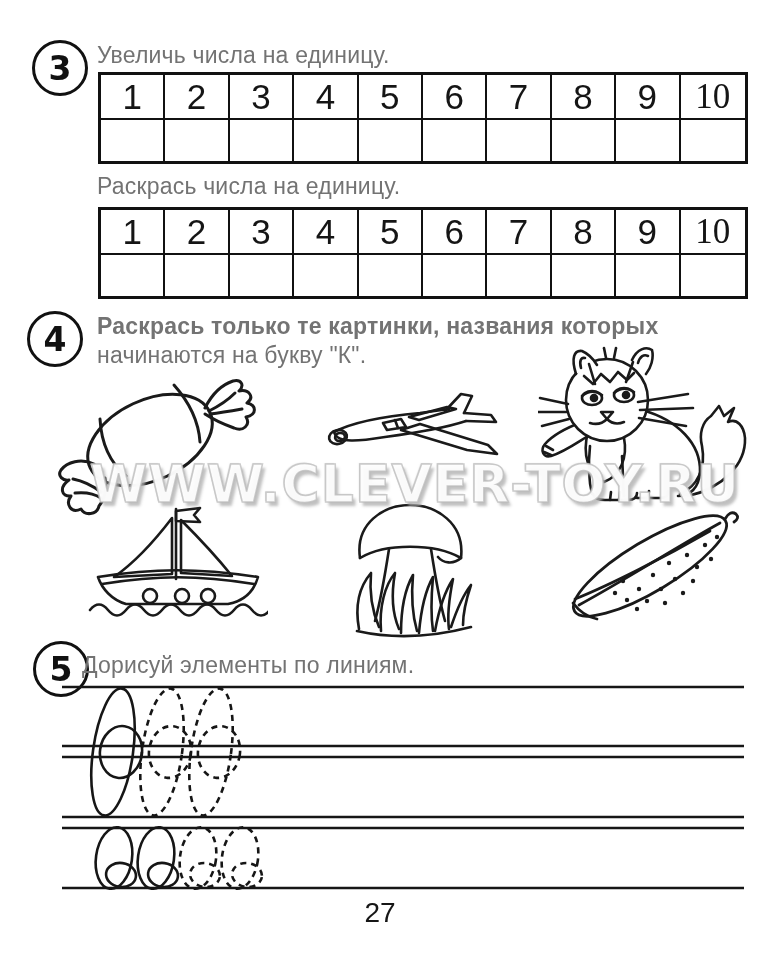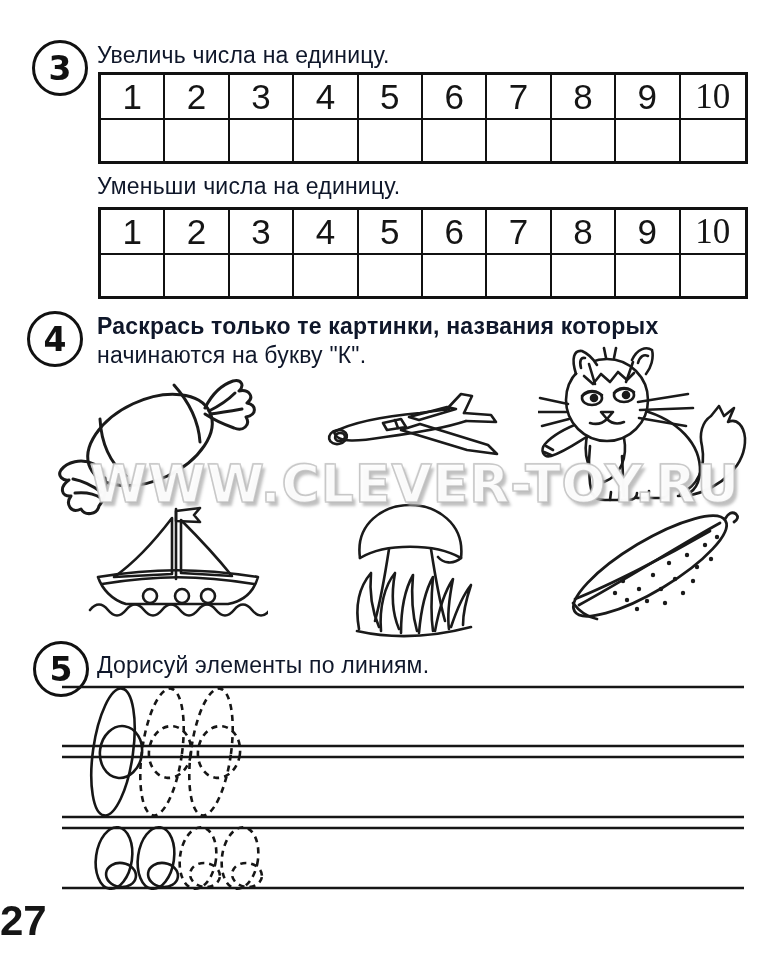--- a/index.html
+++ b/index.html
@@ -7,21 +7,21 @@
     width:784px;height:960px;background:#ffffff;position:relative;overflow:hidden;
     font-family:"Liberation Sans",sans-serif;color:#161616;
   }
   
   .badge{
     position:absolute;width:50px;height:50px;border:3px solid #111;border-radius:50%;
     display:flex;align-items:center;justify-content:center;background:#fff;
     font-family:"DejaVu Sans",sans-serif;font-weight:800;font-size:33px;color:#111;
   }
   
-  .instr{position:absolute;font-size:23px;letter-spacing:.2px;color:#0f172a;white-space:nowrap;}
+  .instr{position:absolute;font-size:23px;letter-spacing:.2px;color:#737373;white-space:nowrap;}
   
   .numtable{
     position:absolute;display:grid;grid-template-columns:repeat(10,64.4px);
     grid-template-rows:45px 41px;border:3px solid #111;background:#fff;
   }
   .numtable .num{
     display:flex;align-items:center;justify-content:center;
     font-size:35px;color:#151515;border-right:2px solid #111;border-bottom:2px solid #111;
   }
   .numtable .num:nth-child(10){border-right:none;font-family:Liberation Serif, serif;}
@@ -31,22 +31,22 @@
   .watermark{
     position:absolute;left:90px;top:484px;transform:translateY(-50%);
     font-family:"DejaVu Sans",sans-serif;font-weight:700;font-size:52px;letter-spacing:1px;
     color:rgba(255,255,255,.92);
     -webkit-text-stroke:1.5px rgba(187,187,187,.75);
     text-shadow:3px 4px 3px rgba(176,176,176,.8),-1px -1px 1px rgba(205,205,205,.6);
     z-index:6;white-space:nowrap;pointer-events:none;
   }
   .drawing{position:absolute;z-index:2;}
   .pagenum{
-    position:absolute;left:0;right:24px;top:897px;
-    font-size:42px;color:#161616;font-weight:bold;
+    position:absolute;left:0;right:24px;top:897px;text-align:center;
+    font-size:28px;color:#161616;
   }
   svg *{vector-effect:non-scaling-stroke;}
 </style>
 </head>
 <body>
 
 <div class="badge" style="left:32px;top:40px;">
   <span>3</span>
 </div>
 <div class="instr" style="left:97px;top:42px;">Увеличь числа на единицу.</div>
@@ -67,21 +67,21 @@
   <div class="ans"></div>
   <div class="ans"></div>
   <div class="ans"></div>
   <div class="ans"></div>
   <div class="ans"></div>
   <div class="ans"></div>
   <div class="ans"></div>
   <div class="ans"></div>
 </div>
 
-<div class="instr" style="left:97px;top:173px;">Уменьши числа на единицу.</div>
+<div class="instr" style="left:97px;top:173px;">Раскрась числа на единицу.</div>
 
 <div class="numtable" style="left:98px;top:207px;">
   <div class="num">1</div>
   <div class="num">2</div>
   <div class="num">3</div>
   <div class="num">4</div>
   <div class="num">5</div>
   <div class="num">6</div>
   <div class="num">7</div>
   <div class="num">8</div>
@@ -236,21 +236,21 @@
       <circle cx="100" cy="98" r="2.2"></circle>
         <circle cx="128" cy="76" r="2.2"></circle>
         <circle cx="152" cy="32" r="2.2"></circle>
     </g>
   </g>
 </svg>
 
 <div class="badge" style="left:33px;top:641px;">
   <span>5</span>
 </div>
-<div class="instr" style="left:97px;top:652px;">Дорисуй элементы по линиям.</div>
+<div class="instr" style="left:82px;top:652px;">Дорисуй элементы по линиям.</div>
 
 <svg class="drawing" style="left:54px;top:680px;" width="694" height="215" viewBox="0 0 694 215">
   <g stroke="#161616" stroke-width="2.6" fill="none">
     <line x1="8" y1="7" x2="690" y2="7"></line>
     <line x1="8" y1="66" x2="690" y2="66"></line>
     <line x1="8" y1="77" x2="690" y2="77"></line>
     <line x1="8" y1="137" x2="690" y2="137"></line>
     <line x1="8" y1="148" x2="690" y2="148"></line>
     <line x1="8" y1="208" x2="690" y2="208"></line>
 

